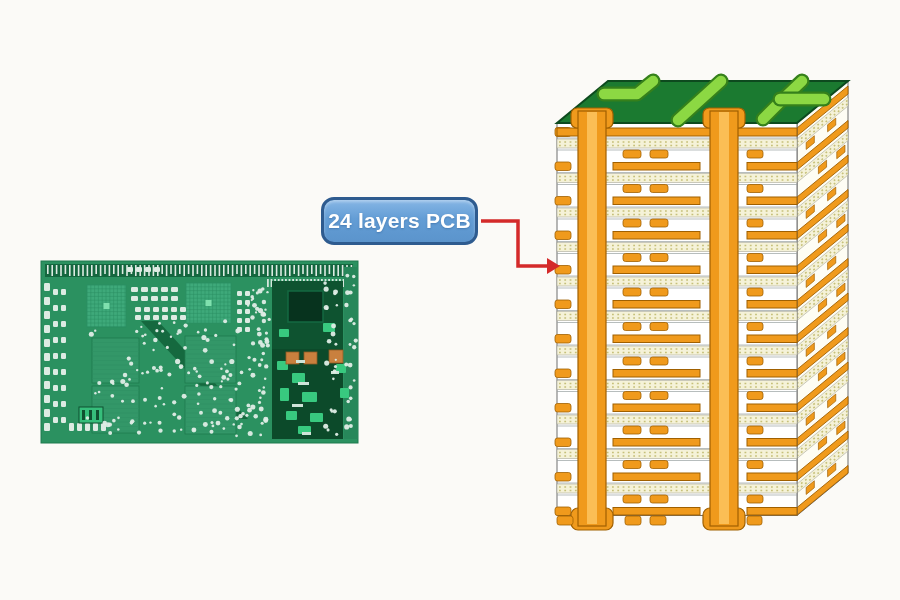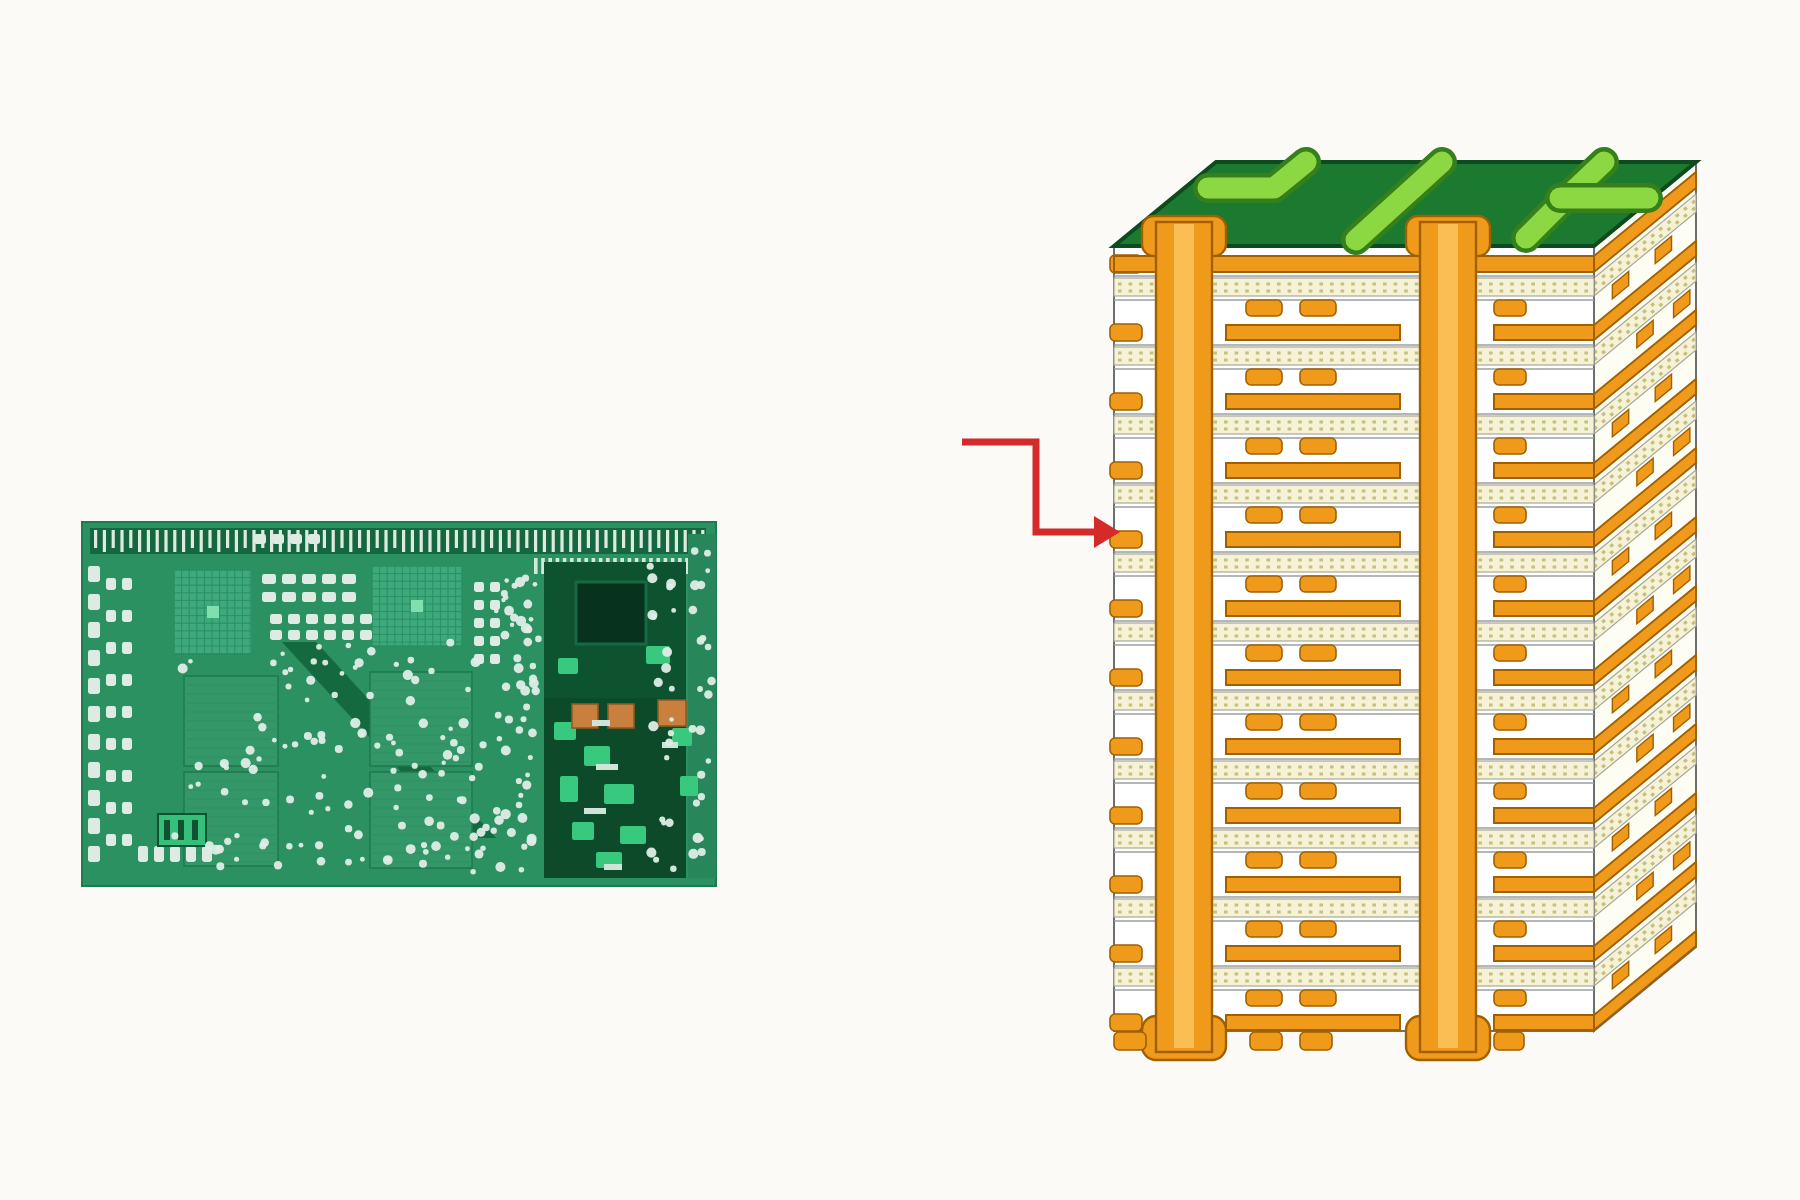--- a/index.html
+++ b/index.html
@@ -743,13 +743,16 @@
         <rect x="557" y="516" width="16" height="9" rx="2.5" fill="#F09A1C" stroke="#A06000" stroke-width="0.8"></rect>
         <rect x="625" y="516" width="16" height="9" rx="2.5" fill="#F09A1C" stroke="#A06000" stroke-width="0.8"></rect>
         <rect x="650" y="516" width="16" height="9" rx="2.5" fill="#F09A1C" stroke="#A06000" stroke-width="0.8"></rect>
         <rect x="747" y="516" width="15" height="9" rx="2.5" fill="#F09A1C" stroke="#A06000" stroke-width="0.8"></rect>
       </g>
     <g id="g-arrow">
         <polyline points="481,221 518,221 518,266 547,266" fill="none" stroke="#D42A2A" stroke-width="3.5" stroke-linejoin="miter"></polyline>
         <polygon points="547,258 547,274 560,266" fill="#D42A2A"></polygon>
       </g>
   </svg>
+  <div id="callout-label">
+    <span>24 layers PCB</span>
+  </div>
 </div>
 
 </body></html>

